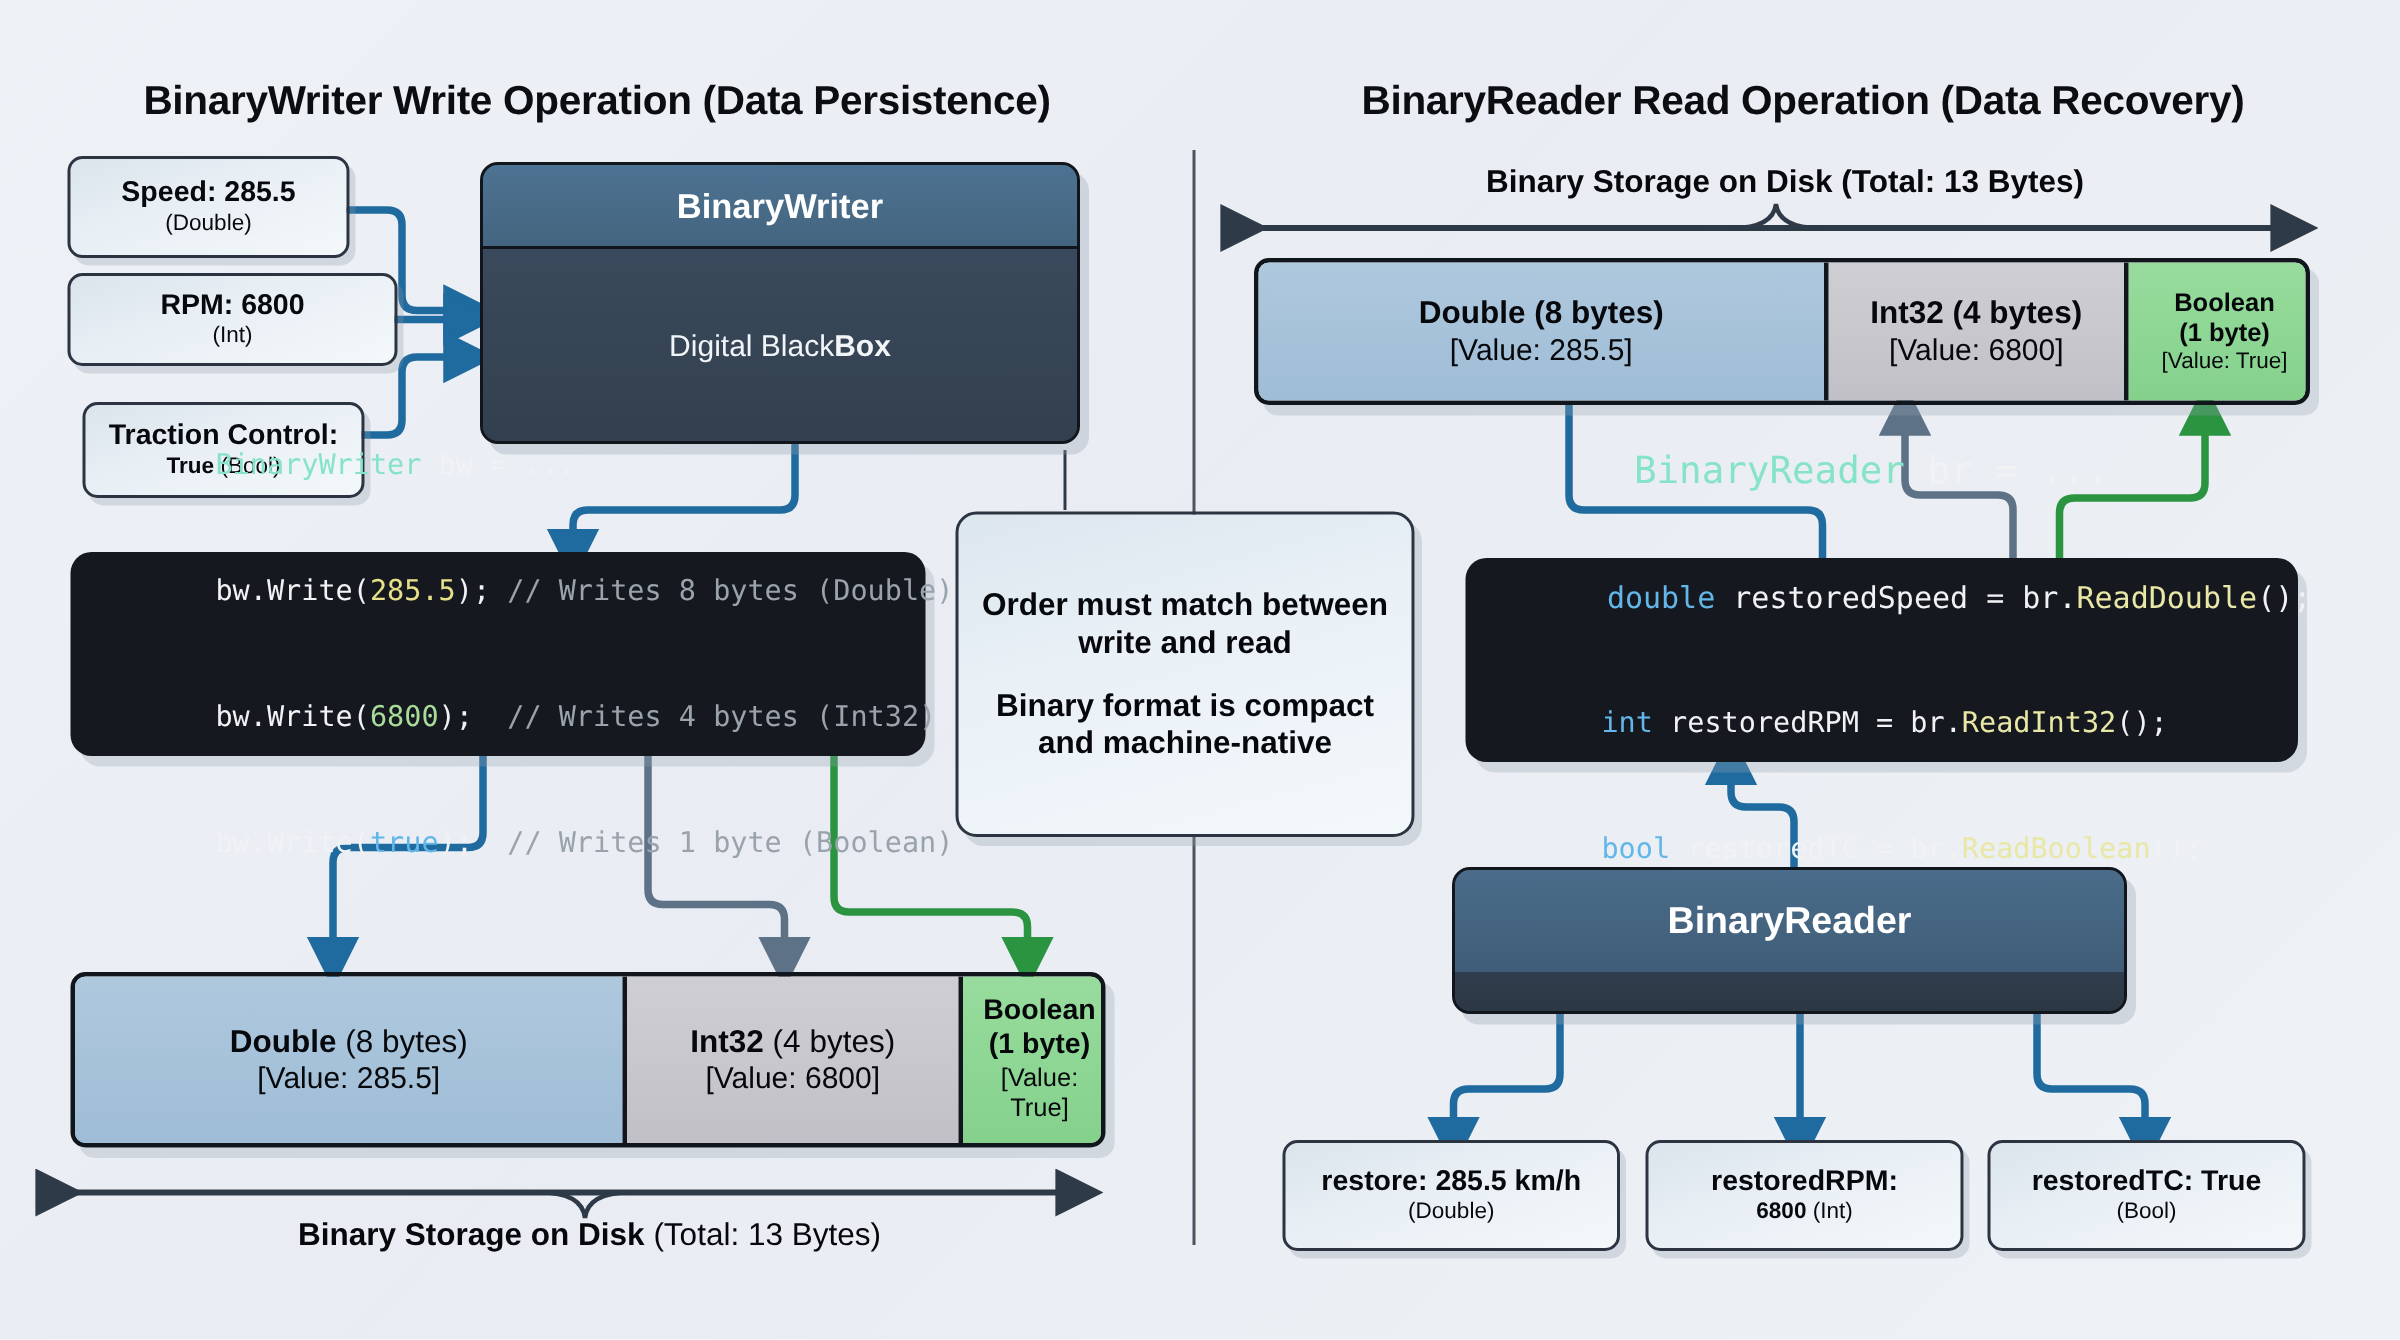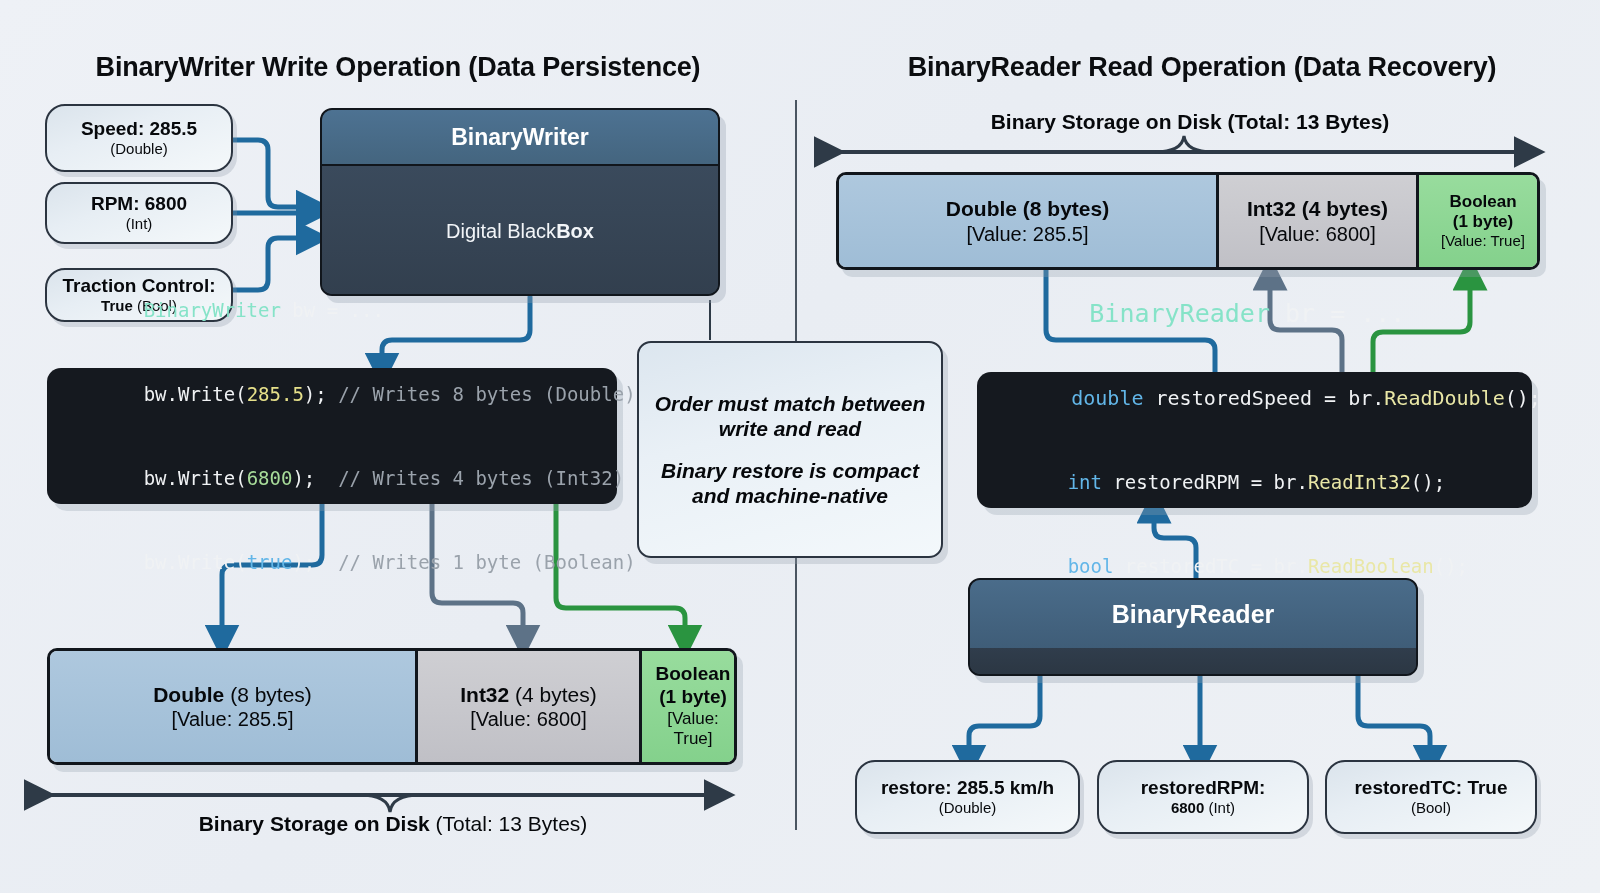--- a/index.html
+++ b/index.html
@@ -21,21 +21,21 @@
   
   .divider{
     position:absolute;left:795px;top:100px;width:2px;height:730px;
     background:#2e3a47;opacity:.85;
   }
 
   
   .pill{
     position:absolute;
     background:linear-gradient(160deg,#dbe4ec 0%,#e7eef4 38%,#f4f8fa 100%);
-    border:2px solid #2b3440;border-radius:20px;
+    border:2px solid #2b3440;border-radius:10px;
     box-shadow:4px 5px 0 rgba(140,152,166,.28);
     display:flex;flex-direction:column;align-items:center;justify-content:center;
     text-align:center;color:#07090c;line-height:1.18;
     box-sizing:border-box;padding:4px 6px;
   }
   .pill .l1{font-size:19px;font-weight:bold;white-space:nowrap;}
   .pill .l2{font-size:15px;font-weight:normal;white-space:nowrap;}
   .pill .l2 .strong{font-weight:bold;}
 
   
@@ -118,21 +118,21 @@
   .callout{
     position:absolute;
     background:linear-gradient(165deg,#dce6ef 0%,#e9f0f6 40%,#f3f8fb 100%);
     border:2px solid #2b3440;border-radius:14px;
     box-shadow:5px 6px 0 rgba(148,160,172,.30);
     display:flex;flex-direction:column;align-items:center;justify-content:center;
     box-sizing:border-box;padding:10px 14px;gap:16px;
   }
   .callout p{
     margin:0;font-size:21px;font-weight:bold;color:#06080b;
-    text-align:center;line-height:1.2;font-style:italic;
+    text-align:center;line-height:1.2;
   }
 
   svg.wires{position:absolute;left:0;top:0;width:1600px;height:893px;pointer-events:none;}
 </style>
 </head>
 <body>
 
 <div class="stage">
 
   <svg class="wires" viewBox="0 0 1600 893">
@@ -185,26 +185,26 @@
 
   <div class="divider"></div>
 
   <div class="abs panel-title" style="left:0;top:52px;width:796px;">BinaryWriter Write Operation (Data Persistence)</div>
 
   <div class="pill" style="left:45px;top:104px;width:188px;height:68px;">
     <div class="l1">Speed: 285.5</div>
     <div class="l2">(Double)</div>
   </div>
 
-  <div class="pill" style="left:45px;top:182px;width:188px;height:62px;">
+  <div class="pill" style="left:45px;top:182px;width:220px;height:62px;">
     <div class="l1">RPM: 6800</div>
     <div class="l2">(Int)</div>
   </div>
 
-  <div class="pill" style="left:45px;top:268px;width:188px;height:54px;">
+  <div class="pill" style="left:55px;top:268px;width:188px;height:64px;">
     <div class="l1">Traction Control:</div>
     <div class="l2"><span class="strong">True</span><span> (Bool)</span></div>
   </div>
 
   <div class="component" style="left:320px;top:108px;width:400px;height:188px;">
     <div class="chead" style="height:54px;">BinaryWriter</div>
     <div class="cbody" style="height:130px;">
       <span>Digital Black </span>
         <span class="strong">Box</span>
     </div>
@@ -243,21 +243,21 @@
       <div class="t2">True]</div>
     </div>
   </div>
 
   <div class="measure-label" style="left:0;top:812px;width:786px;">
     <span class="b">Binary Storage on Disk</span><span> (Total: 13 Bytes)</span>
   </div>
 
   <div class="callout" style="left:637px;top:341px;width:306px;height:217px;">
     <p>Order must match between write and read</p>
-    <p>Binary restore is compact and machine-native</p>
+    <p>Binary format is compact and machine-native</p>
   </div>
 
   <div class="abs panel-title" style="left:804px;top:52px;width:796px;">BinaryReader Read Operation (Data Recovery)</div>
 
   <div class="measure-label" style="left:840px;top:110px;width:700px;">
     <span class="b">Binary Storage on Disk (Total: 13 Bytes)</span>
   </div>
 
   <div class="storage" style="left:836px;top:172px;width:704px;height:98px;">
     <div class="seg seg-double" style="width:377px;">

